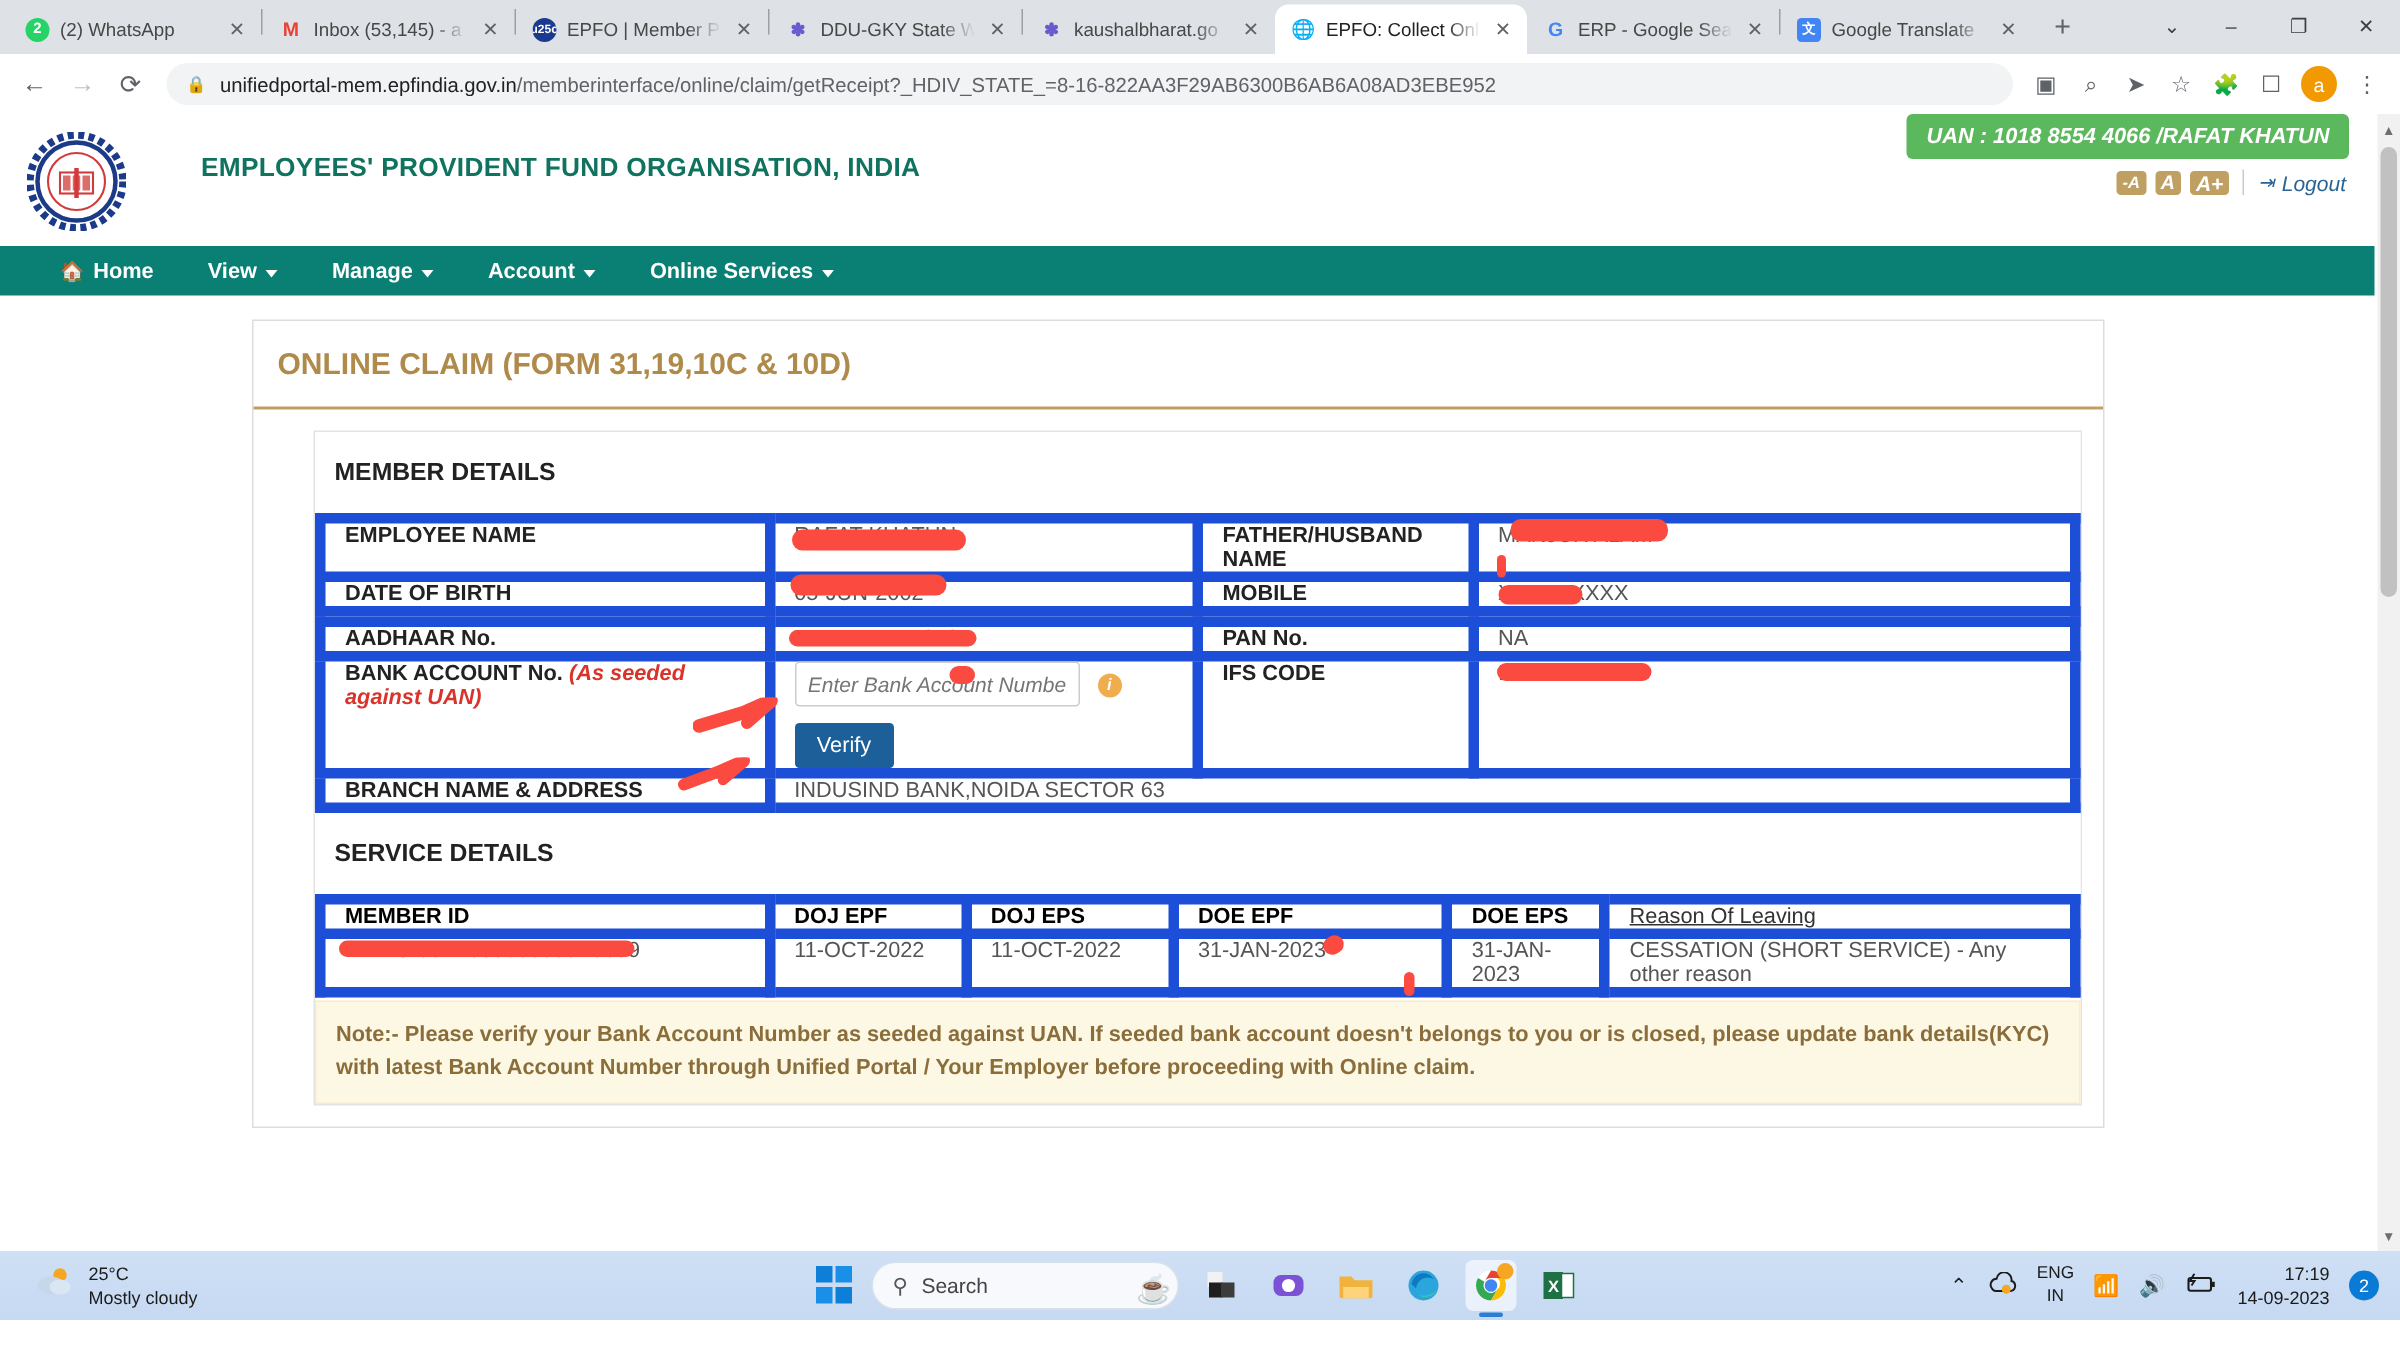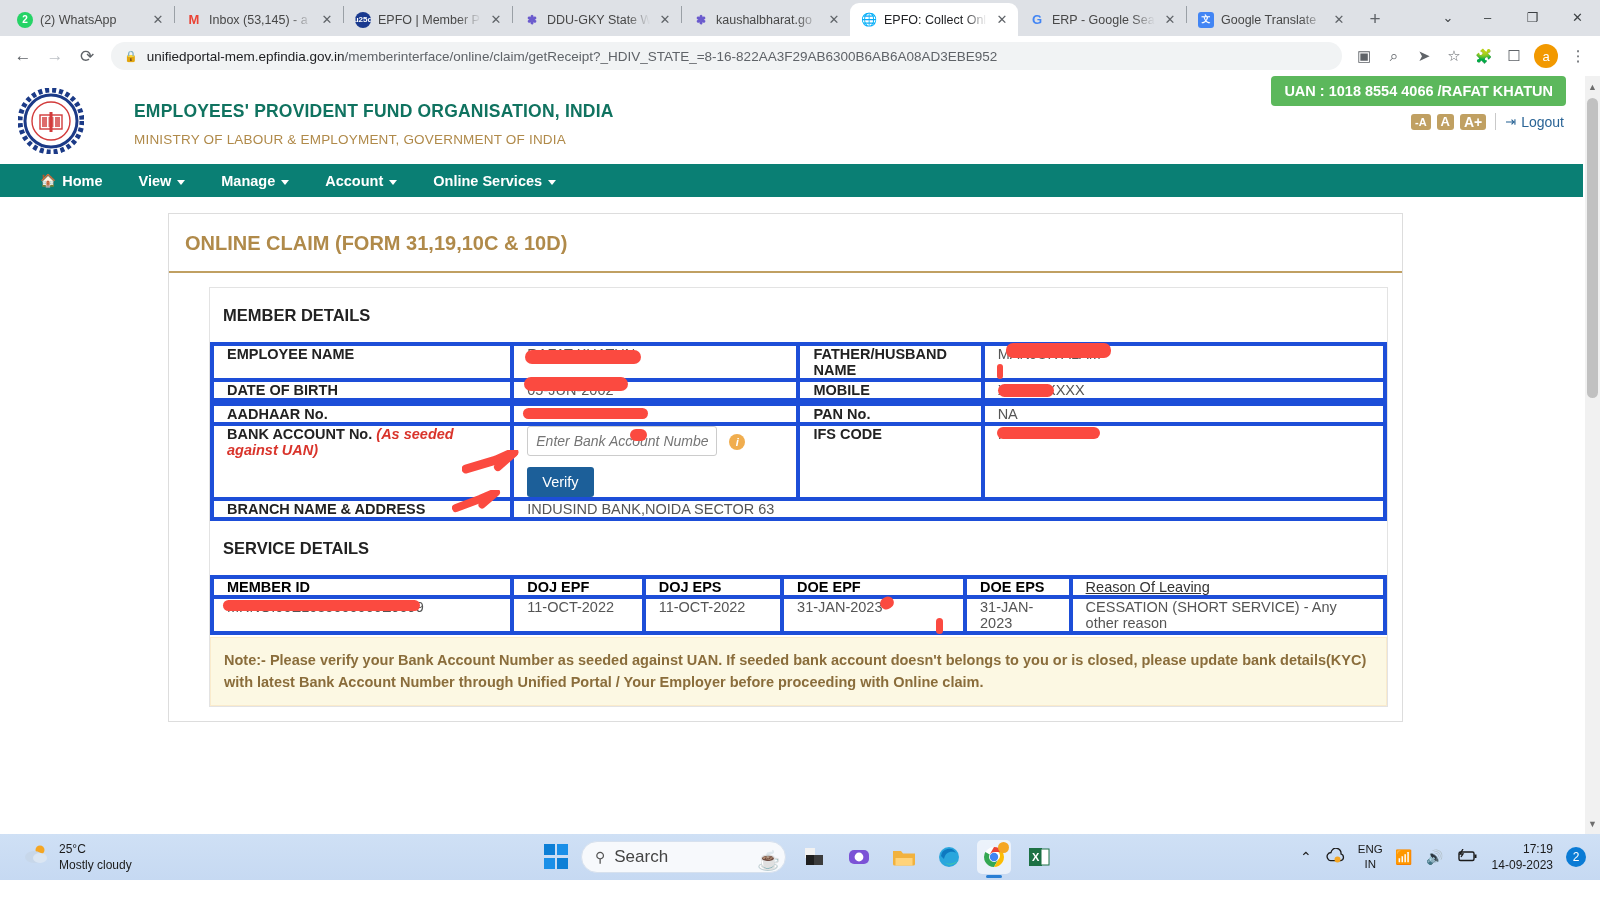--- a/index.html
+++ b/index.html
@@ -87,21 +87,21 @@
 
   
   #viewport {
     width: 1600px; height: 758px; background: #fff; position: relative;
     overflow: hidden;
   }
   #page { width: 1583px; position: relative; }
 
   #uan-bar {
     position: absolute; right: 17px; top: 0; width: 270px;
-    display: flex; flex-direction: column; align-items: flex-end; z-index: 5;
+    display: flex; flex-direction: column; align-items: flex-end; z-index: 5; font-style: italic;
   }
   #uan-pill {
     background: #5cb85c; color: #fff; font-size: 14.5px; font-weight: bold;
     padding: 7px 13px; border-radius: 4px; white-space: nowrap;
   }
   #uan-tools {
     display: flex; align-items: center; gap: 6px; margin-top: 7px;
     padding-right: 2px;
   }
   .font-btn {
@@ -150,21 +150,21 @@
     padding: 18px 16px 16px 16px; border-bottom: 2px solid #c0a062;
   }
   #claim-body { padding: 14px; }
 
   .sec-head {
     font-size: 16.5px; font-weight: bold; color: #222;
     padding: 18px 13px 17px 13px; background: #fff;
   }
   table.grid { width: 100%; border-collapse: collapse; table-layout: fixed; }
   table.grid td, table.grid th {
-    border: 4px solid #1d4ed8; padding: 0 13px; font-size: 14.5px;
+    border: 7px solid #1d4ed8; padding: 0 13px; font-size: 14.5px;
     vertical-align: top; text-align: left;
   }
   td.lbl { font-weight: bold; color: #222; }
   td.val { color: #555; }
   .redish { color: #d9342b; font-style: italic; font-weight: bold; }
 
   .redact {
     display: inline-block; background: #fb4a40; height: 13px;
     border-radius: 7px; vertical-align: middle; position: relative;
     top: -1px;
@@ -220,21 +220,21 @@
     display: flex; align-items: center; gap: 11px;
   }
   #start-btn { width: 26px; height: 26px; display: flex; flex-wrap: wrap; gap: 2px; }
   .start-sq { width: 11px; height: 11px; background: #0d7fd6; }
   .start-sq:nth-child(2), .start-sq:nth-child(3) { background: #1a8fe8; }
   #search-pill {
     width: 205px; height: 32px; background: #f7f9fc; border-radius: 16px;
     display: flex; align-items: center; padding: 0 8px 0 13px; gap: 9px;
     border: 1px solid #d7e1ee; position: relative; overflow: hidden;
   }
-  #search-pill .lbl { font-size: 17px; color: #444; }
+  #search-pill .lbl { font-size: 14px; color: #444; }
   .tb-app {
     width: 34px; height: 34px; display: flex; align-items: center;
     justify-content: center; border-radius: 5px; position: relative;
   }
   .tb-app.active { background: rgba(255,255,255,.62); }
   .tb-app.active::after {
     content: ''; position: absolute; bottom: -4px; left: 9px; width: 16px;
     height: 3px; border-radius: 2px; background: #2a7fd4;
   }
   #tb-right {
@@ -365,21 +365,20 @@
           <circle cx="33" cy="33" r="19" fill="#fff" stroke="#d23b3b" stroke-width="1.4"></circle>
           <rect x="22" y="27" width="22" height="14" fill="none" stroke="#d23b3b" stroke-width="1.4"></rect>
           <rect x="24" y="29" width="5" height="10" fill="#d23b3b" opacity=".75"></rect>
           <rect x="30.5" y="29" width="5" height="10" fill="#d23b3b" opacity=".75"></rect>
           <rect x="37" y="29" width="5" height="10" fill="#d23b3b" opacity=".75"></rect>
           <rect x="31.5" y="24" width="3" height="20" fill="#d23b3b"></rect>
         </svg>
       </div>
       <div id="epfo-titles">
         <div id="org-name">EMPLOYEES' PROVIDENT FUND ORGANISATION, INDIA</div>
-        <div id="ministry-name">MINISTRY OF LABOUR &amp; EMPLOYMENT, GOVERNMENT OF INDIA</div>
       </div>
     </div>
 
     <div id="navbar">
       <div class="nav-item">
         <span style="font-size:13px;">🏠</span>
         <span>Home</span>
       </div>
       <div class="nav-item">
         <span>View</span>

